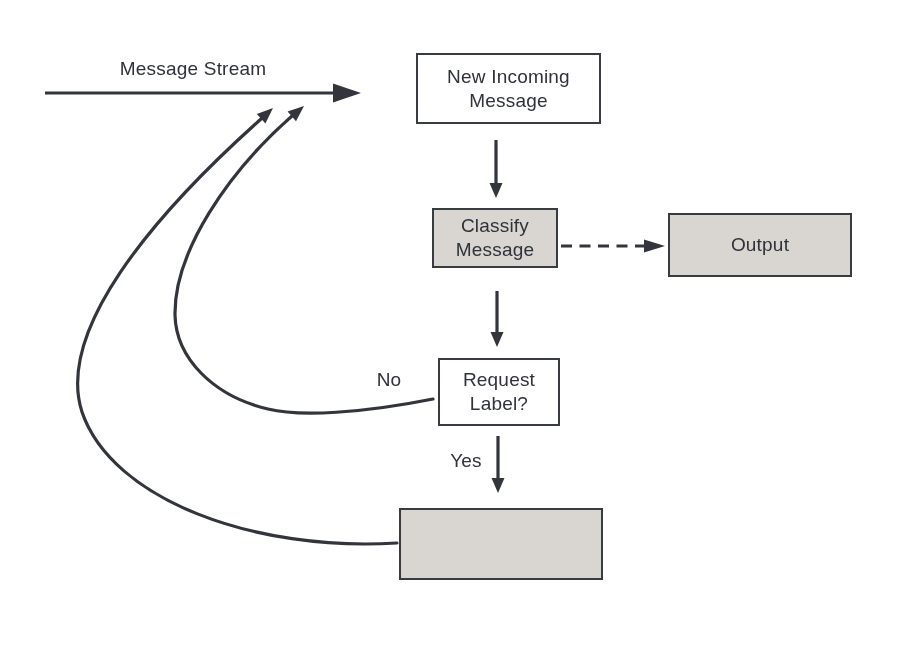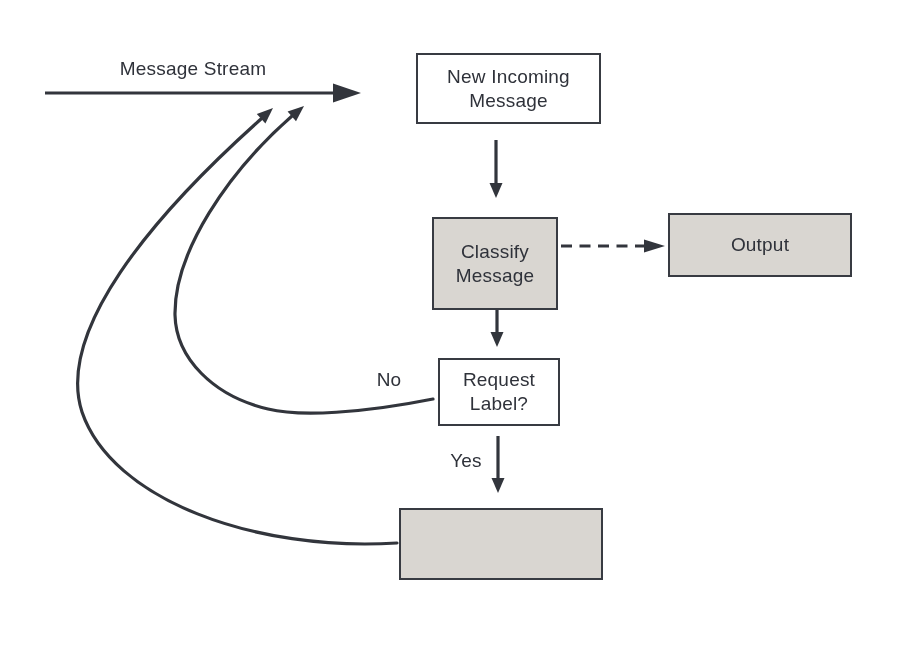--- a/index.html
+++ b/index.html
@@ -104,21 +104,21 @@
       <path class="edge-curve" d="M 397 543 C 255 552 112 500 82 412 C 56 332 150 218 261 119"></path>
       <polygon class="arrowhead" points="273,108 265.4,123.5 256.8,113.9"></polygon>
     </g>
   </svg>
 
   <div class="node fill-white" style="left:407px; top:53px; width:185px; height:71px;margin-left:9px;">
     <span>New Incoming</span>
     <span>Message</span>
   </div>
 
-  <div class="node fill-gray" style="left:432px; top:208px; width:126px; height:93px;margin-top:9px;">
+  <div class="node fill-gray" style="left:432px; top:208px; width:126px; height:60px;">
     <span>Classify</span>
     <span>Message</span>
   </div>
 
   <div class="node fill-gray" style="left:668px; top:213px; width:184px; height:64px;">
     <span>Output</span>
   </div>
 
   <div class="node fill-white" style="left:438px; top:358px; width:122px; height:68px;text-align:right;">
     <span>Request</span>

